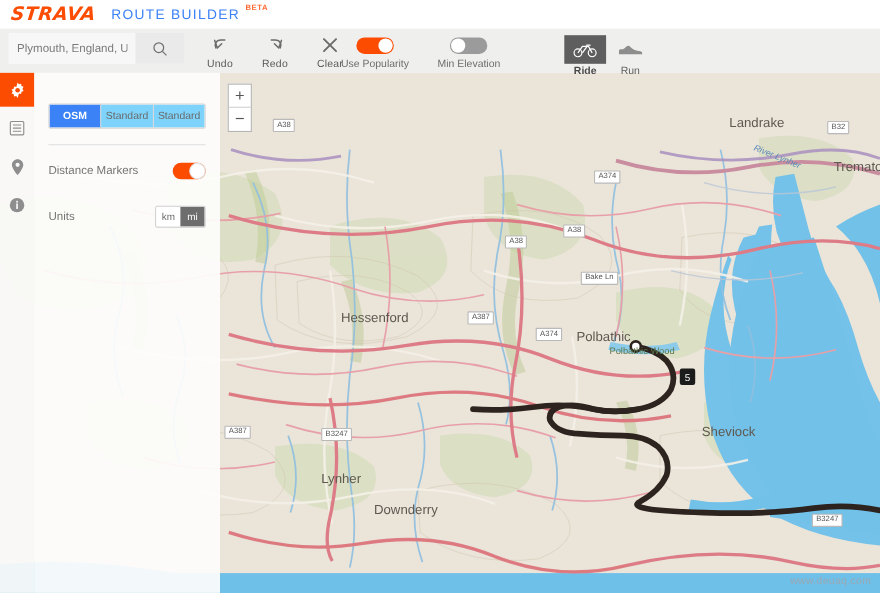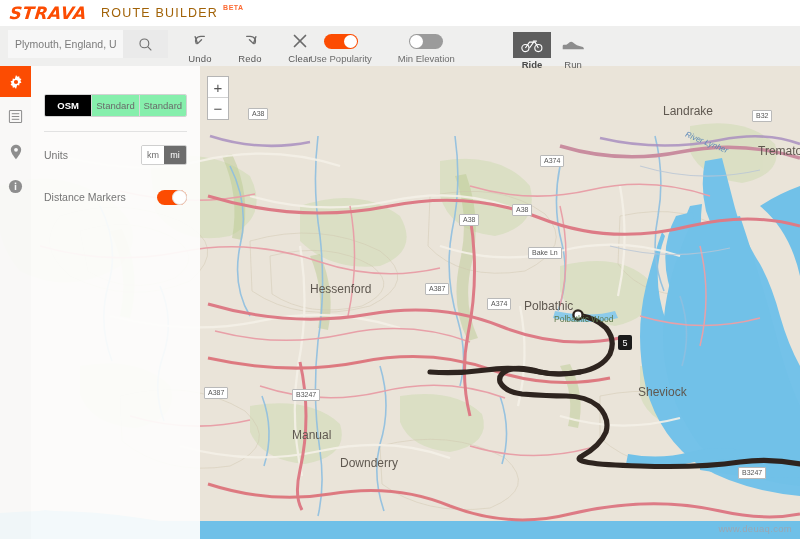--- a/index.html
+++ b/index.html
@@ -17,21 +17,21 @@
     background: #ffffff; display: flex; align-items: center; padding-left: 10px;
     z-index: 40;
   }
   .strava-logo {
     font-size: 17px; font-weight: bold; color: #fc4c02;
     letter-spacing: 0.5px; font-style: italic;
     font-family: "DejaVu Sans", sans-serif;
     transform: skewX(-6deg);
   }
   .app-title {
-    margin-left: 14px; font-size: 12.5px; color: #a16207;
+    margin-left: 14px; font-size: 12.5px; color: #3b82f6;
     letter-spacing: 1.2px; font-weight: 400;
   }
   .beta-badge {
     margin-left: 5px; font-size: 7px; color: #fc6a33;
     letter-spacing: 0.5px; font-weight: bold; align-self: flex-start;
     margin-top: 4px;
   }
 
   
   .toolbar {
@@ -148,25 +148,25 @@
   .panel-head { display: flex; align-items: center; justify-content: space-between; }
   .panel-title { font-size: 13.5px; font-weight: bold; color: #3d3d3d; }
   .panel-collapse { cursor: pointer; padding: 2px 4px; }
 
   .segctl {
     display: flex; margin-top: 14px; border: 1px solid #d3d3d3; border-radius: 2px;
     overflow: hidden;
   }
   .segctl .seg {
     flex: 1; text-align: center; font-size: 9.5px; padding: 5px 0;
-    color: #6a6a6a; background: #86efac; cursor: pointer;
+    color: #6a6a6a; background: #7dd3fc; cursor: pointer;
     border-right: 1px solid #d9d9d9;
   }
   .segctl .seg:last-child { border-right: none; }
-  .segctl .seg.active { background: #000000; color: #fff; font-weight: bold; }
+  .segctl .seg.active { background: #3b82f6; color: #fff; font-weight: bold; }
 
   .divider { height: 1px; background: #e2e2e2; margin: 14px 0 0 0; }
 
   .opt-row {
     display: flex; align-items: center; justify-content: space-between;
     height: 38px; margin-top: 4px;
   }
   .opt-lbl { font-size: 10.5px; color: #757575; }
   .p-switch {
     width: 30px; height: 15px; border-radius: 8px; position: relative;
@@ -440,21 +440,21 @@
 
       <circle cx="578" cy="249" r="4.6" fill="#ffffff" stroke="#2e241f" stroke-width="2.4"></circle>
     </svg>
 
     <div class="map-label town" style="left:663px; top:38px;">Landrake</div>
     <div class="map-label town" style="left:758px; top:78px;">Tremato</div>
     <div class="map-label town" style="left:310px; top:216px;">Hessenford</div>
     <div class="map-label town" style="left:524px; top:233px;">Polbathic</div>
     <div class="map-label hamlet" style="left:554px; top:248px; color:#5d7a4e;">Polbathic Wood</div>
     <div class="map-label town" style="left:638px; top:319px;">Sheviock</div>
-    <div class="map-label town" style="left:292px; top:362px;">Manual</div>
+    <div class="map-label town" style="left:292px; top:362px;">Lynher</div>
     <div class="map-label town" style="left:340px; top:390px;">Downderry</div>
 
     <div class="map-label water-lbl" style="left:684px; top:72px; transform:rotate(22deg);">River Lynher</div>
 
     <div class="road-shield" style="left:248px; top:42px;">A38</div>
     <div class="road-shield" style="left:540px; top:89px;">A374</div>
     <div class="road-shield" style="left:512px; top:138px;">A38</div>
     <div class="road-shield" style="left:425px; top:217px;">A387</div>
     <div class="road-shield" style="left:487px; top:232px;">A374</div>
     <div class="road-shield" style="left:752px; top:44px;">B32</div>
@@ -508,29 +508,29 @@
     <div class="segctl">
       <div class="seg active">OSM</div>
       <div class="seg">Standard</div>
       <div class="seg">Standard</div>
     </div>
 
     <div class="divider"></div>
 
 
     <div class="opt-row">
+      <span class="opt-lbl">Distance Markers</span>
+      <span class="p-switch on">
+          <span class="p-knob"></span>
+        </span>
+    </div>
+
+    <div class="opt-row">
       <span class="opt-lbl">Units</span>
       <span class="units-ctl">
         <span class="u">km</span>
         <span class="u active">mi</span>
       </span>
     </div>
-
-    <div class="opt-row">
-      <span class="opt-lbl">Distance Markers</span>
-      <span class="p-switch on">
-          <span class="p-knob"></span>
-        </span>
-    </div>
   </div>
 
   <div class="watermark">www.deuaq.com</div>
 </div>
 
 </body></html>

